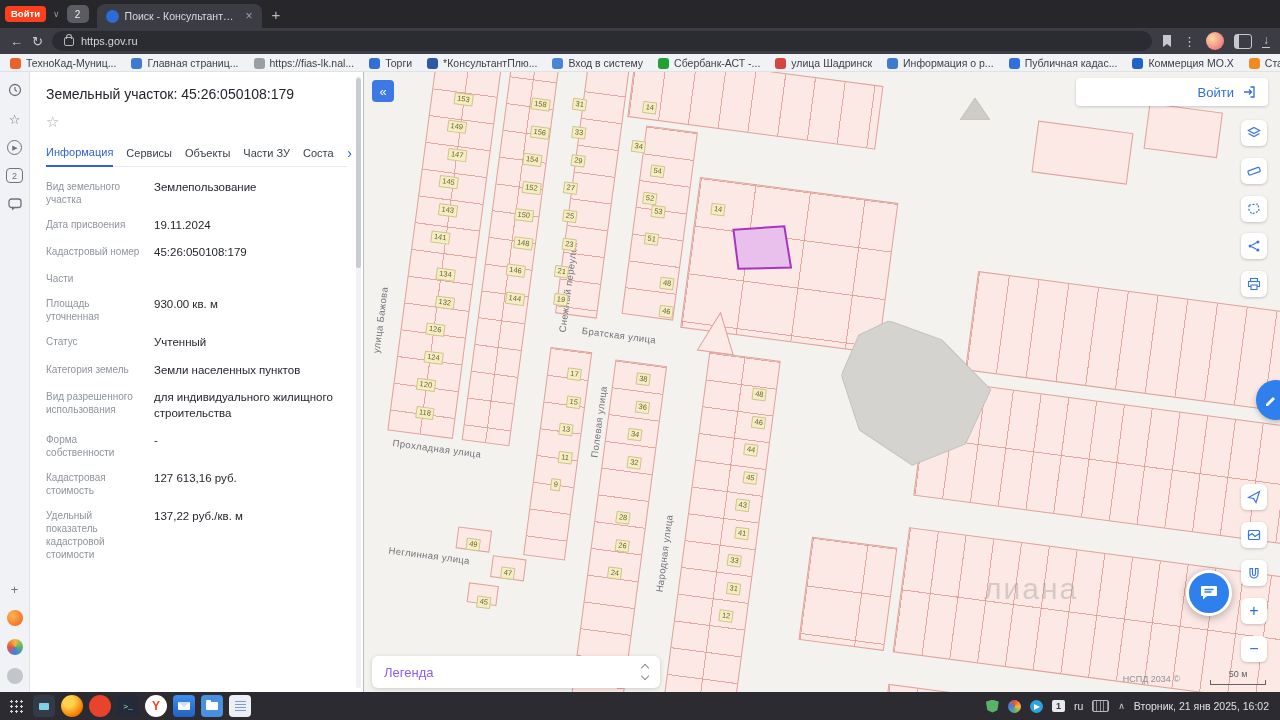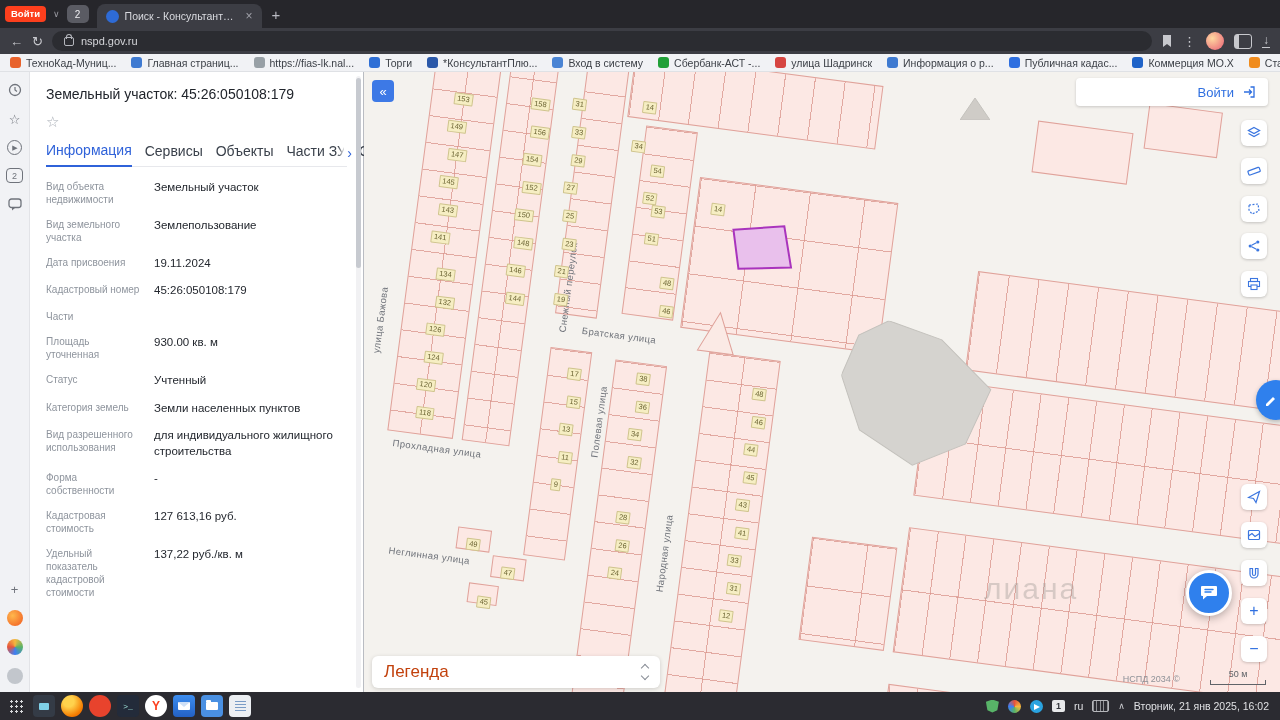--- a/index.html
+++ b/index.html
@@ -25,39 +25,39 @@
   .lock::before{content:"";position:absolute;top:-4px;left:1px;width:4px;height:4px;border:1px solid #b4b6bc;border-bottom:none;border-radius:3px 3px 0 0}
   .url{color:#d4d5d9;font-size:11px;margin-left:7px}
   .page-title{position:absolute;left:0;right:0;text-align:center;color:#e7e8ea;font-size:11.5px}
   .addr-right{display:flex;align-items:center;gap:10px}
   .avatar{width:18px;height:18px;border-radius:50%;background:radial-gradient(circle at 35% 35%,#ffd9a0,#e85d75)}
   .side-sq{width:16px;height:13px;border:1.5px solid #c7c8cd;border-radius:3px;background:linear-gradient(90deg,#c7c8cd 0 4px,transparent 4px)}
   .dl{color:#c7c8cd;font-size:12px;border-bottom:1.5px solid #c7c8cd;line-height:1.1;padding:0 1px}
 
   
   .bkbar{position:absolute;left:0;top:54px;right:0;height:18px;background:#f1f2f5;border-bottom:1px solid #dfe1e5;display:flex;align-items:center;padding:0 10px;gap:15px;overflow:hidden;box-sizing:border-box}
-  .bk{display:flex;align-items:flex-start;gap:5px;font-size:10.5px;color:#3b3f46;white-space:nowrap}
+  .bk{display:flex;align-items:flex-end;gap:5px;font-size:10.5px;color:#3b3f46;white-space:nowrap}
   .dot{width:11px;height:11px;border-radius:3px;display:inline-block;flex-shrink:0}
 
   
   .content{position:absolute;left:0;top:72px;right:0;height:620px;display:flex}
 
   .sidestrip{width:30px;background:#f1f2f5;border-right:1px solid #e2e3e7;display:flex;flex-direction:column;align-items:center;padding:10px 0 8px;gap:13px;box-sizing:border-box;flex-shrink:0}
   .ss-ico{width:16px;height:16px;color:#6f737b;font-size:13px;display:flex;align-items:center;justify-content:center}
   .ss-badge{width:15px;height:13px;border:1.5px solid #6f737b;border-radius:4px;font-size:9px;color:#6f737b;display:flex;align-items:center;justify-content:center}
   .ss-play{width:15px;height:15px;border:1.4px solid #6f737b;border-radius:50%;color:#6f737b;font-size:7px;display:flex;align-items:center;justify-content:center;padding-left:1px;box-sizing:border-box}
   .ss-spacer{flex:1}
   .ss-dot{width:16px;height:16px;border-radius:50%}
 
   
   .panel{width:334px;background:#fff;position:relative;padding:14px 16px 0 16px;box-sizing:border-box;border-right:1px solid #b9bcc2;flex-shrink:0}
   .panel-title{font-size:14px;color:#20242b;line-height:1.25}
   .panel-star{font-size:15px;color:#a9aeb6;margin-top:9px;display:inline-block}
   .ptabs{display:flex;align-items:flex-end;gap:13px;border-bottom:1px solid #e7e8ec;margin-top:9px;height:26px;position:relative;padding-right:12px}
-  .ptab{font-size:14px;color:#3a414b;padding-bottom:7px;white-space:nowrap;cursor:pointer}
+  .ptab{font-size:11px;color:#3a414b;padding-bottom:7px;white-space:nowrap;cursor:pointer}
   .ptab.active{color:#2f62d9;border-bottom:2px solid #2f62d9;margin-bottom:-1px}
   .ptabs-more{position:absolute;right:-8px;bottom:5px;color:#2f62d9;font-size:14px;background:#fff;padding:0 3px;box-shadow:-3px 0 4px rgba(255,255,255,.9)}
   .fields{margin-top:13px}
   .frow{display:flex;margin-bottom:12px}
   .flabel{width:98px;font-size:10px;color:#8e949d;line-height:1.3;flex-shrink:0}
   .fvalue{flex:1;font-size:11.5px;color:#23272e;line-height:1.34;padding-left:10px}
   .collapse-link{display:inline-flex;align-items:center;gap:5px;color:#2f62d9;font-size:10.5px;margin-top:3px;text-decoration:none;cursor:pointer}
   .chv{width:5px;height:5px;border-right:1.5px solid #878c95;border-bottom:1.5px solid #878c95;display:inline-block}
   .chv.up{transform:rotate(-135deg)}
   .chv.down{transform:rotate(45deg)}
@@ -80,21 +80,21 @@
   .shape{position:absolute;z-index:2}
 
   .m-collapse{position:absolute;left:8px;top:8px;width:22px;height:22px;background:#3d79e6;border-radius:4px;color:#fff;font-size:13px;display:flex;align-items:center;justify-content:center;z-index:6;cursor:pointer}
   .m-login{position:absolute;right:12px;top:6px;width:192px;height:28px;background:#fff;border-radius:4px;box-shadow:0 1px 3px rgba(0,0,0,.18);display:flex;align-items:center;justify-content:flex-end;gap:8px;padding:0 12px;z-index:6;box-sizing:border-box;cursor:pointer}
   .m-login span{color:#2f6fe0;font-size:13px}
   .m-tool{position:absolute;right:13px;width:26px;height:26px;background:#fff;border-radius:6px;box-shadow:0 1px 3px rgba(0,0,0,.2);display:flex;align-items:center;justify-content:center;z-index:6;cursor:pointer}
   .m-zoomtxt{color:#2f6fe0;font-size:16px;line-height:1}
   .m-feedback{position:absolute;right:-16px;top:308px;width:40px;height:40px;border-radius:50%;background:#2f80ed;box-shadow:0 2px 5px rgba(0,0,0,.25);z-index:6;display:flex;align-items:center;padding-left:7px;box-sizing:border-box;cursor:pointer}
   .m-chat{position:absolute;left:822px;top:498px;width:46px;height:46px;border-radius:50%;background:#2f80ed;border:3px solid #fff;box-shadow:0 2px 8px rgba(0,0,0,.3);display:flex;align-items:center;justify-content:center;z-index:7;box-sizing:border-box;cursor:pointer}
   .legend{position:absolute;left:8px;top:584px;width:288px;height:32px;background:#fff;border-radius:6px;box-shadow:0 1px 4px rgba(0,0,0,.16);display:flex;align-items:center;justify-content:space-between;padding:0 12px;z-index:6;box-sizing:border-box;cursor:pointer}
-  .legend-label{font-size:17px;color:#c2410c}
+  .legend-label{font-size:13px;color:#8b5cf6}
   .unfold{display:flex;flex-direction:column;align-items:center;gap:2px}
   .m-copy{position:absolute;right:100px;bottom:8px;font-size:9px;color:#8f9298;z-index:6}
   .m-scale{position:absolute;right:14px;bottom:7px;z-index:6;font-size:9px;color:#5f6368;text-align:center;width:56px}
   .m-scale .bar{border:1.5px solid #5f6368;border-top:none;height:4px;margin-top:1px}
   .watermark{position:absolute;left:620px;top:500px;font-size:30px;color:rgba(160,155,150,.4);z-index:4;letter-spacing:2px}
 
   
   .taskbar{position:absolute;left:0;bottom:0;right:0;height:28px;background:#2b2b31;display:flex;align-items:center;padding:0 5px;gap:6px;box-sizing:border-box}
   .tb-ico{width:22px;height:22px;border-radius:4px;display:flex;align-items:center;justify-content:center;flex-shrink:0;cursor:pointer}
   .tb-grid{width:15px;height:15px;background-image:radial-gradient(#d6d7da 1.1px,transparent 1.3px);background-size:5px 5px}
@@ -138,21 +138,21 @@
       <span class="tab-close">×</span>
     </div>
     <span class="newtab">+</span>
   </div>
 
   <div class="addrbar">
     <span class="nav-ico">←</span>
     <span class="nav-ico">↻</span>
     <div class="omnibox">
       <span class="lock"></span>
-      <span class="url">nspd.gov.ru</span>
+      <span class="url">https.gov.ru</span>
     </div>
     <div class="addr-right">
       <svg width="12" height="14">
           <path d="M2 1h8v12l-4-3-4 3z" fill="#c7c8cd"></path>
         </svg>
       <span class="nav-ico">⋮</span>
       <span class="avatar"></span>
       <span class="side-sq"></span>
       <span class="dl">↓</span>
     </div>
@@ -241,24 +241,20 @@
       <div class="ptabs">
         <span class="ptab active">Информация</span>
         <span class="ptab">Сервисы</span>
         <span class="ptab">Объекты</span>
         <span class="ptab">Части ЗУ</span>
         <span class="ptab">Соста</span>
         <span class="ptabs-more">›</span>
       </div>
 
       <div class="fields">
-        <div class="frow">
-          <div class="flabel">Вид объекта недвижимости</div>
-          <div class="fvalue">Земельный участок</div>
-        </div>
         <div class="frow">
           <div class="flabel">Вид земельного участка</div>
           <div class="fvalue">Землепользование</div>
         </div>
         <div class="frow">
           <div class="flabel">Дата присвоения</div>
           <div class="fvalue">19.11.2024</div>
         </div>
         <div class="frow">
           <div class="flabel">Кадастровый номер</div>

